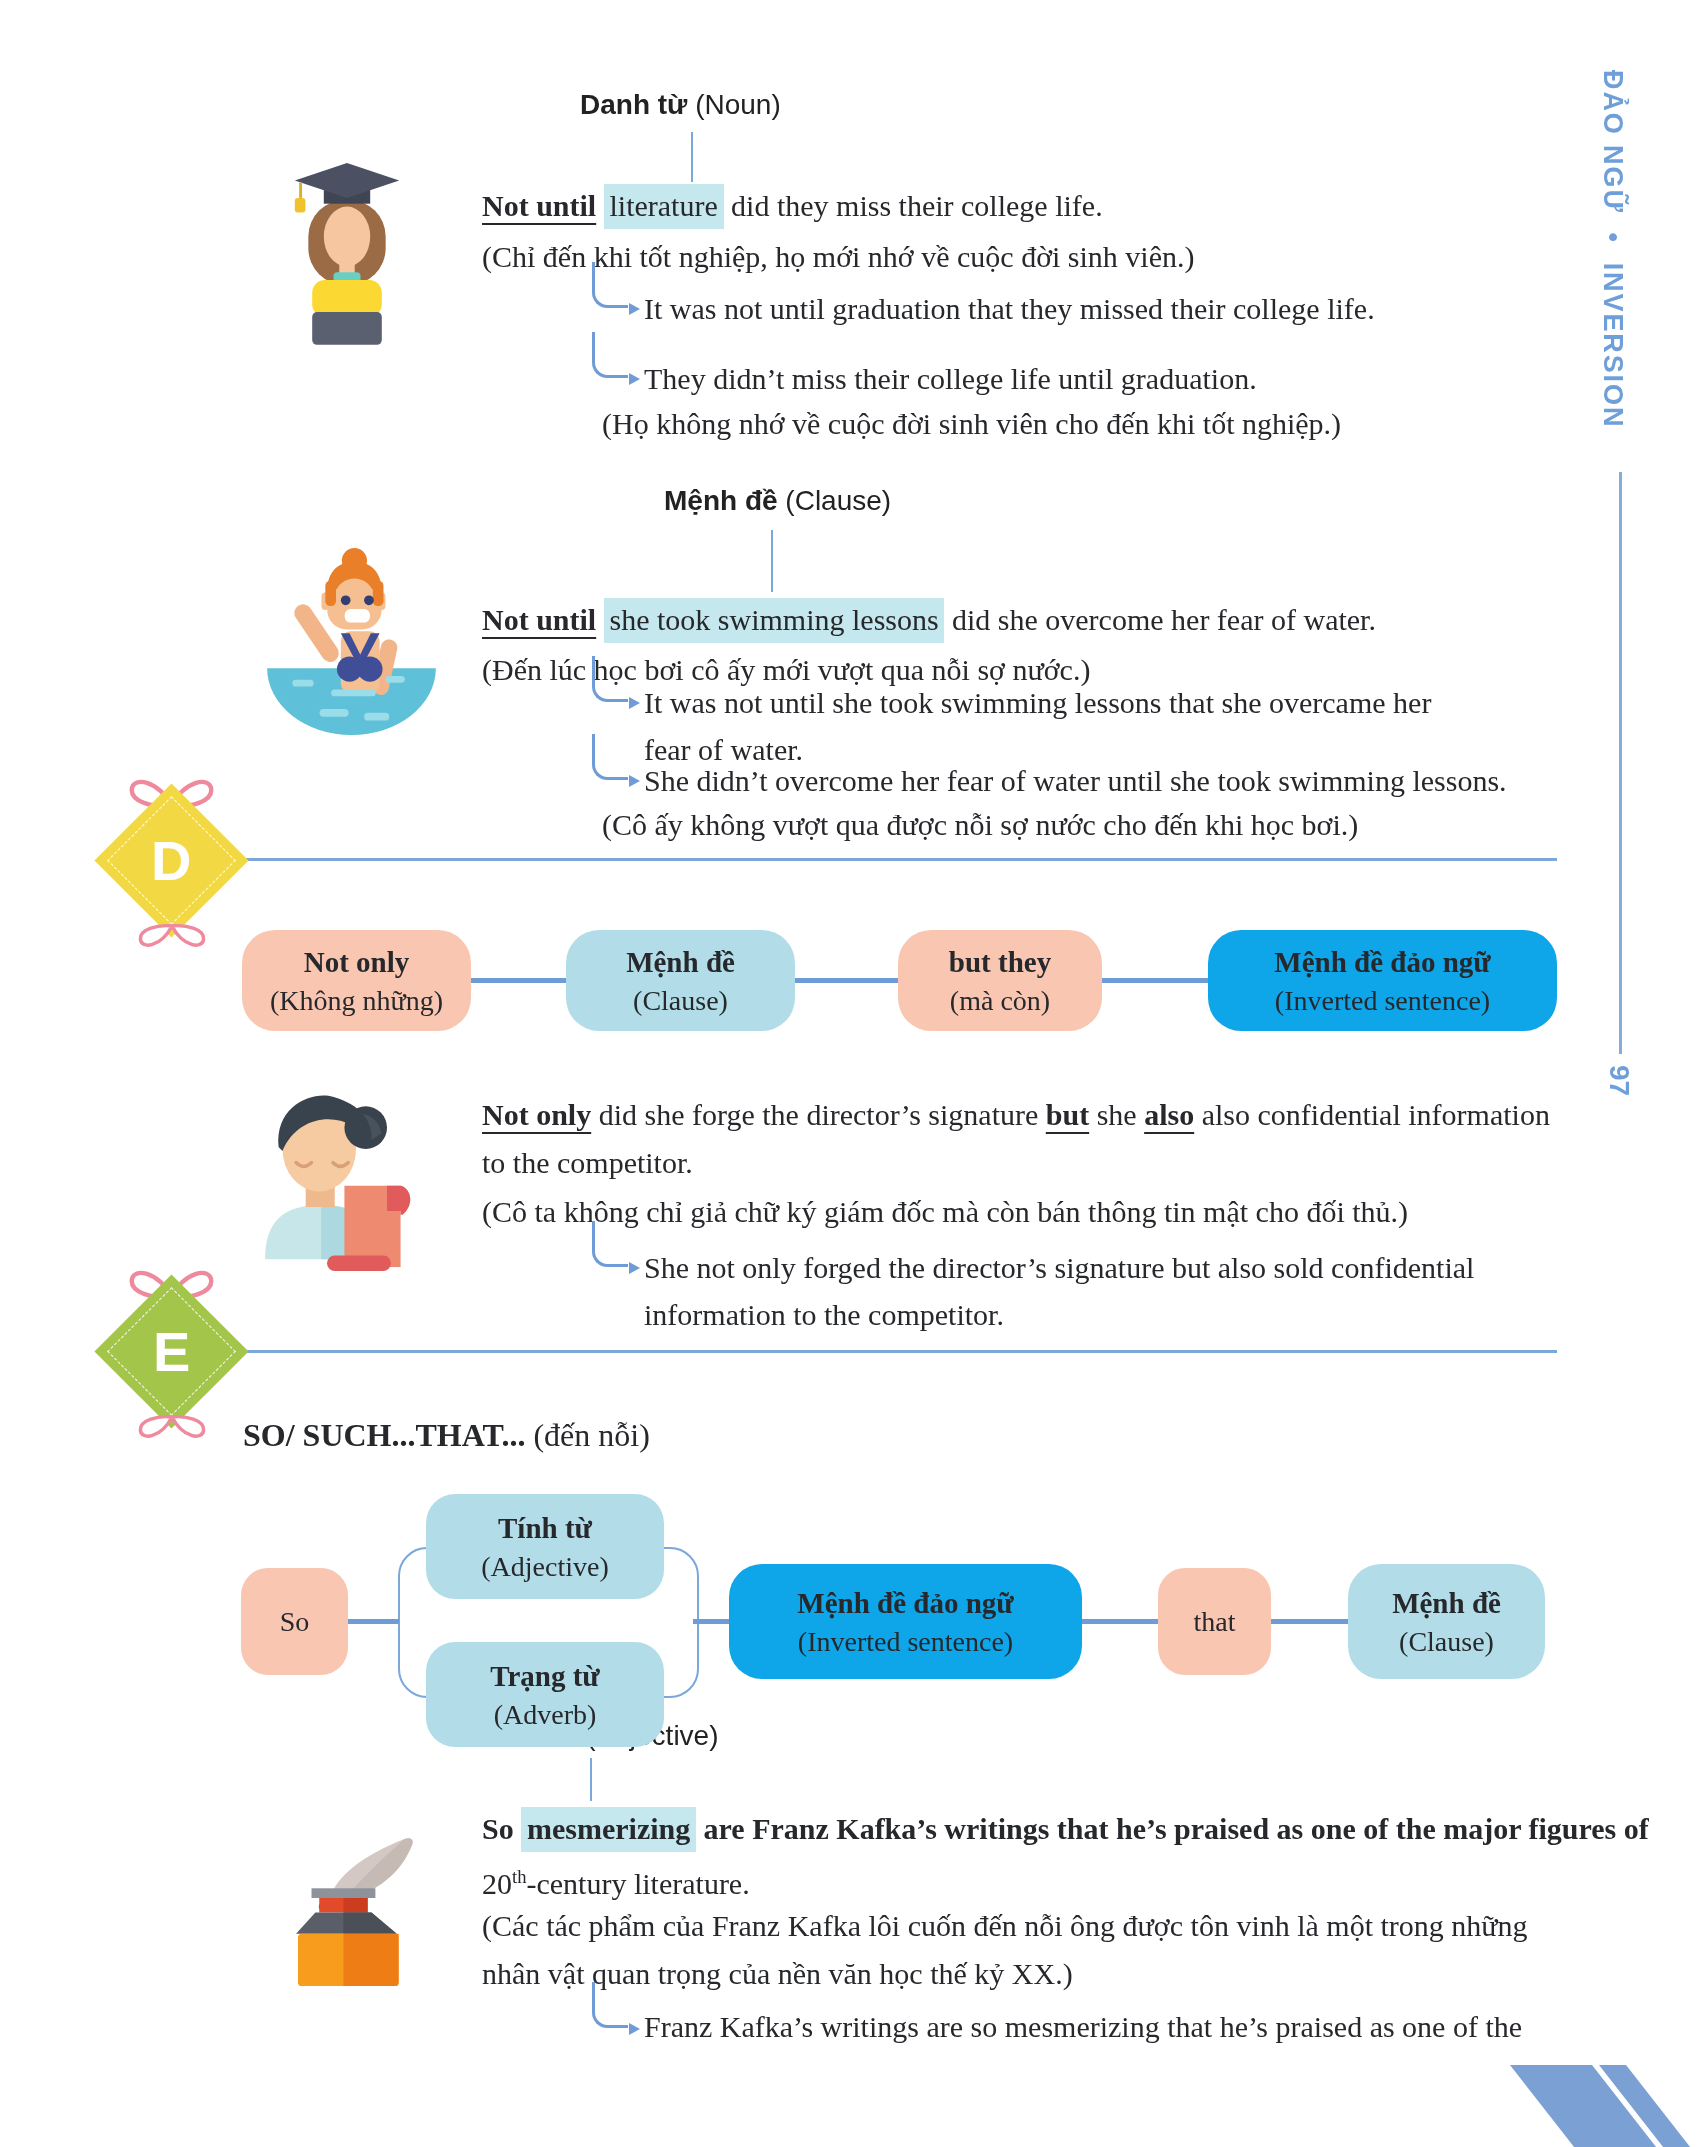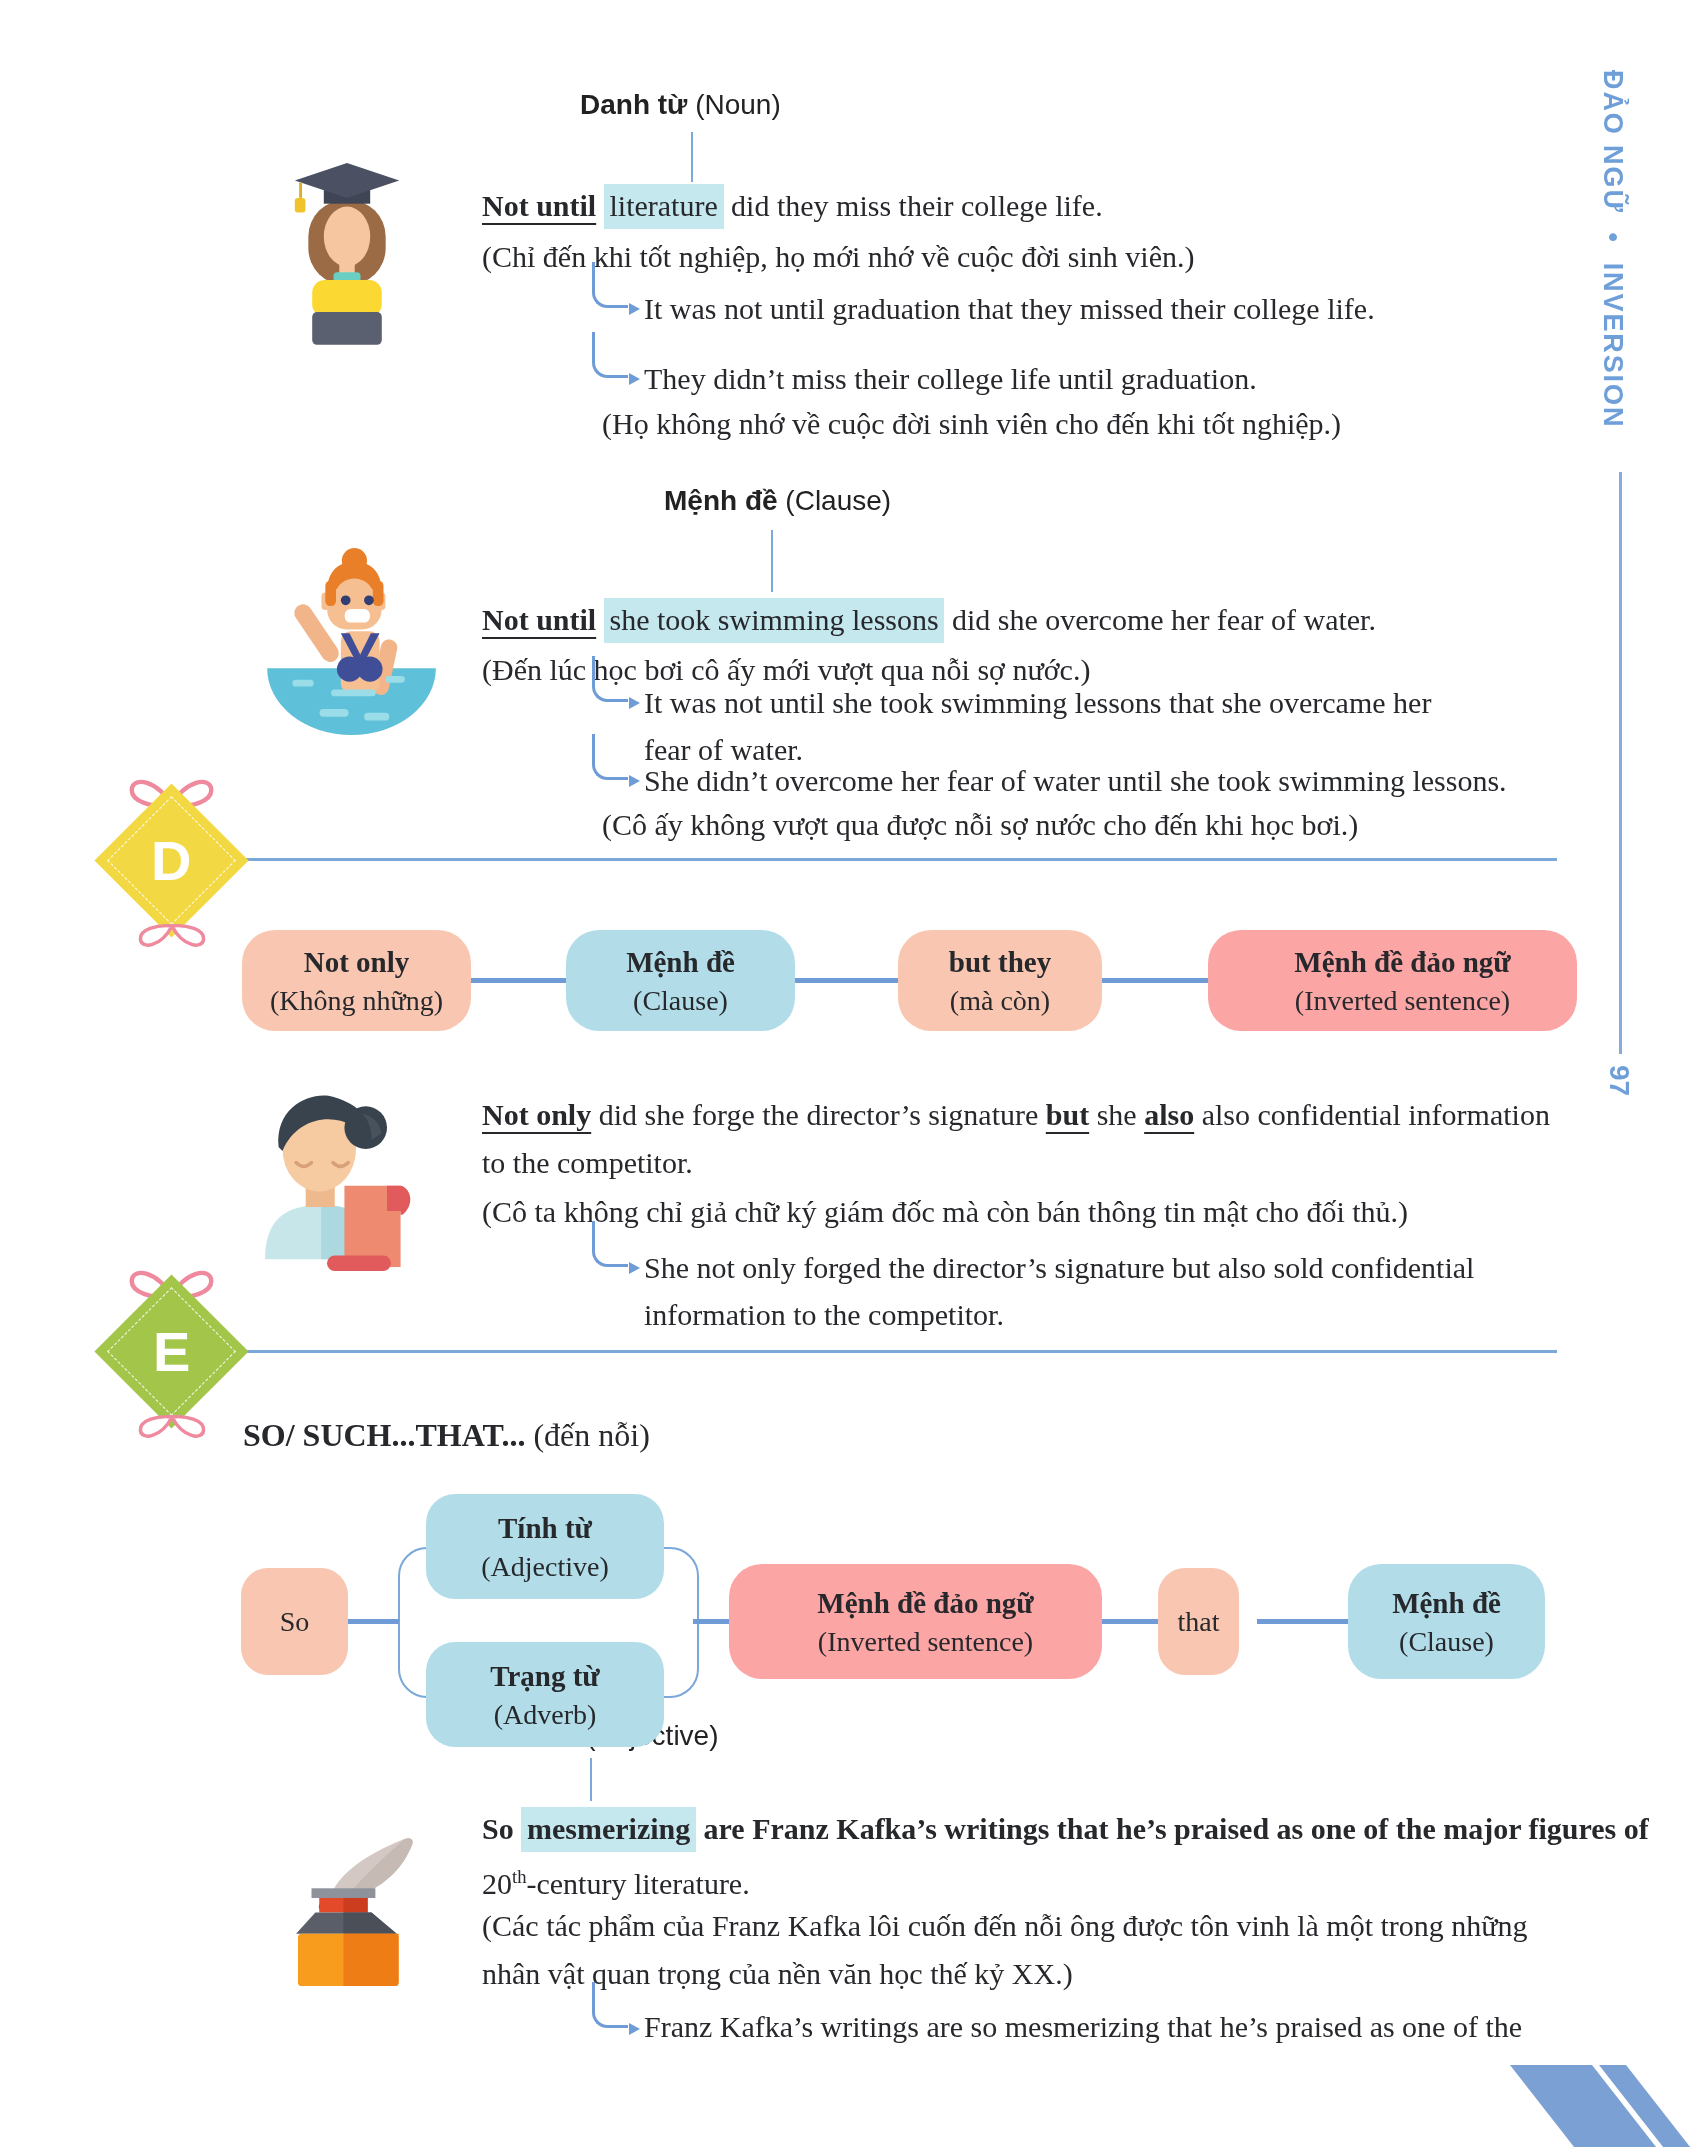--- a/index.html
+++ b/index.html
@@ -27,21 +27,21 @@
   .diamond .letter{transform:rotate(-45deg);font-family:"Liberation Sans", sans-serif;
         font-weight:bold;font-size:56px;color:#ffffff;}
   
   .fbox{border-radius:33px;display:flex;flex-direction:column;align-items:center;justify-content:center;
         text-align:center;z-index:2;}
   .fbox .l1{font-size:29px;font-weight:bold;line-height:39px;white-space:nowrap;}
   .fbox .l2{font-size:28px;line-height:37px;white-space:nowrap;}
   .fbox.single{font-size:29px;}
   .salmon{background:#f9c6b1;}
   .bluebx{background:#b2dde8;}
-  .yellowbx{background:#fca5a5;padding-left:20px;}
+  .yellowbx{background:#0ea5e9;}
   .hconn{height:4.9px;background:#6f9cd6;z-index:1;}
   .bracket{border:2.9px solid #7ba7d9;border-radius:29px;background:transparent;z-index:0;}
   
   .side-label{writing-mode:vertical-rl;font-family:"Liberation Sans", sans-serif;font-weight:bold;
         font-size:27px;color:#6f9fd8;letter-spacing:1.9px;white-space:nowrap;}
   .side-line{width:3.4px;background:#85abd8;}
   .pagenum{writing-mode:vertical-rl;font-family:"Liberation Sans", sans-serif;font-weight:bold;
         font-size:28px;color:#6f9fd8;}
   
   .stripe{background:#7ba0d4;transform:skewX(38deg);transform-origin:top left;}
@@ -231,21 +231,21 @@
     <div class="l2">(Adjective)</div>
   </div>
   <div class="abs fbox bluebx" style="left:426px;top:1642px;width:238px;height:105px;border-radius:29px;">
     <div class="l1">Trạng từ</div>
     <div class="l2">(Adverb)</div>
   </div>
   <div class="abs fbox yellowbx" style="left:729px;top:1564px;width:353px;height:115px;">
     <div class="l1">Mệnh đề đảo ngữ</div>
     <div class="l2">(Inverted sentence)</div>
   </div>
-  <div class="abs fbox salmon single" style="left:1158px;top:1568px;width:81px;height:107px;border-radius:27px;">
+  <div class="abs fbox salmon single" style="left:1158px;top:1568px;width:113px;height:107px;border-radius:27px;">
     <div class="l2">that</div>
   </div>
   <div class="abs fbox bluebx" style="left:1348px;top:1564px;width:197px;height:115px;">
     <div class="l1">Mệnh đề</div>
     <div class="l2">(Clause)</div>
   </div>
 
   <div class="abs slabel" style="left:482px;top:1720px;"><b>Tính từ</b><span> (Adjective)</span></div>
   <div class="abs vline" style="left:590px;top:1758px;height:43px;"></div>
 

